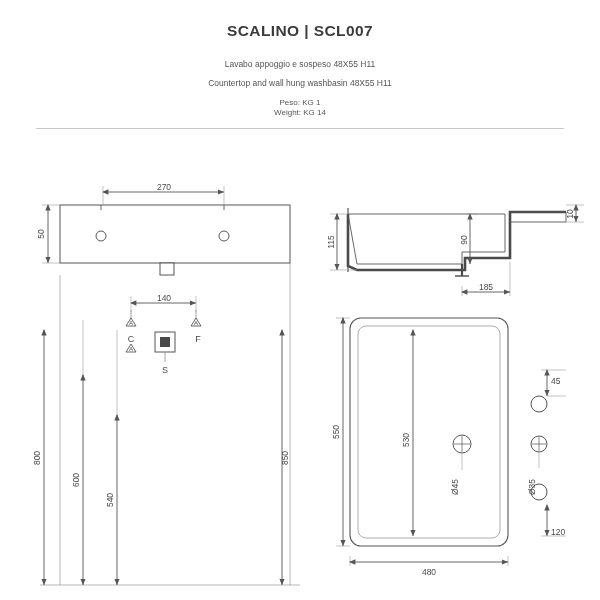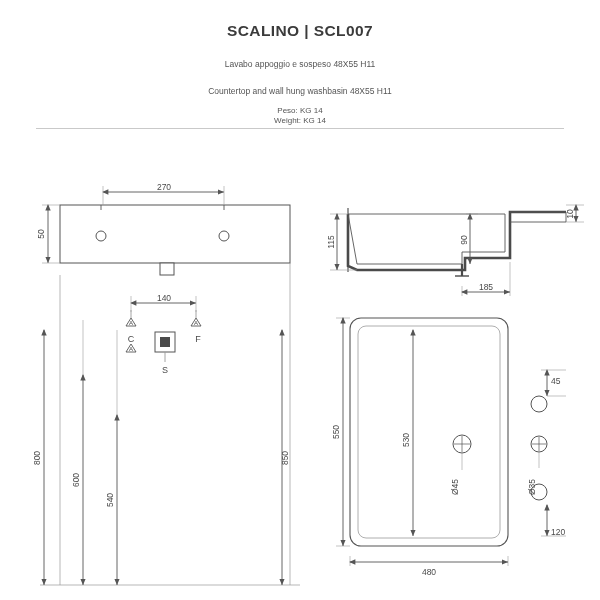--- a/index.html
+++ b/index.html
@@ -62,22 +62,22 @@
   }
 </style>
 </head>
 <body>
 
 <div id="sheet">
 
   <div class="header">
     <div class="title">SCALINO | SCL007</div>
     <div class="subline">Lavabo appoggio e sospeso 48X55  H11</div>
-    <div class="subline" style="margin-top:16px">Countertop and wall hung washbasin 48X55  H11</div>
-    <div class="weightline">Peso: KG 14</div>
+    <div class="subline" style="margin-top:8px">Countertop and wall hung washbasin 48X55  H11</div>
+    <div class="weightline">Peso: KG 1</div>
     <div class="weightline" style="margin-top:0">Weight: KG 14</div>
   </div>
 
   <div class="rule"></div>
 
   <svg width="600" height="600" viewBox="0 0 600 600" style="position:absolute;left:0;top:0;">
     <defs>
       <marker id="arrEnd" markerWidth="8" markerHeight="8" refX="7" refY="3" orient="auto">
         <path d="M0,0 L7,3 L0,6 z" fill="#555"></path>
       </marker>

